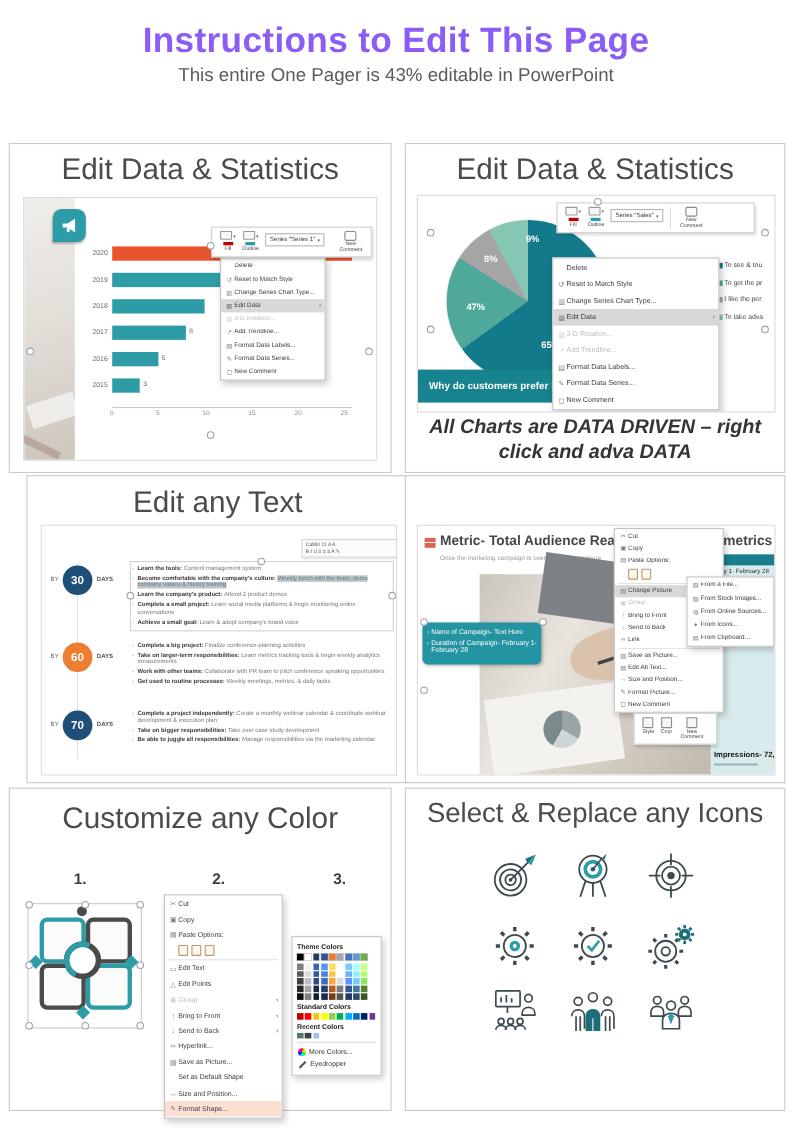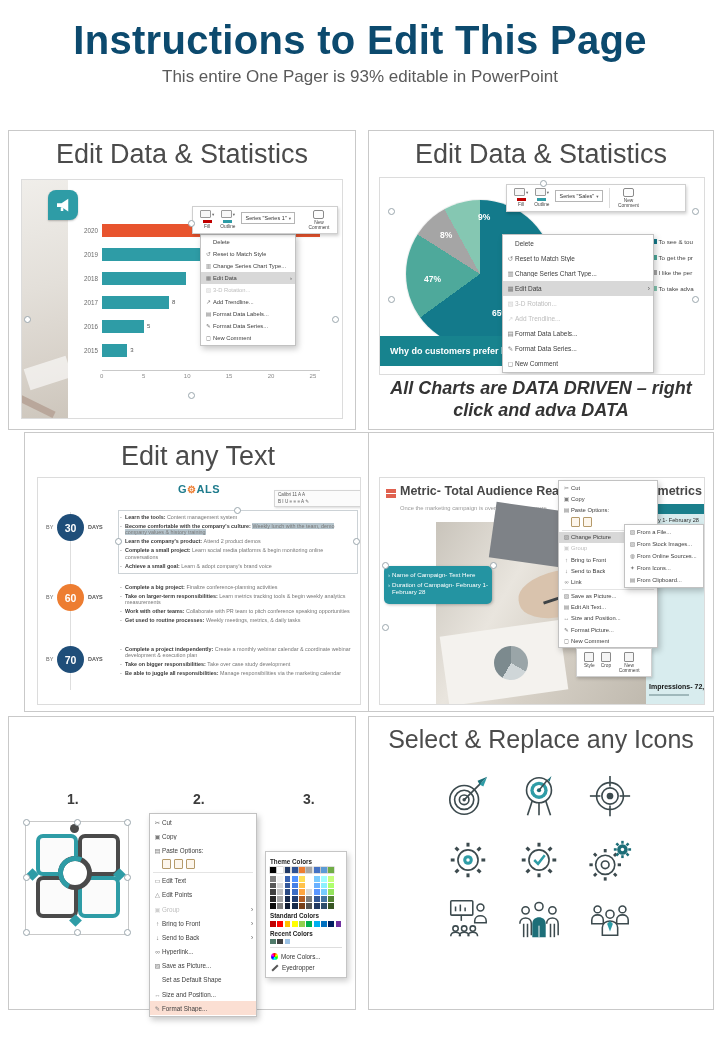--- a/index.html
+++ b/index.html
@@ -1,17 +1,17 @@
 <!DOCTYPE html>
 <html><head>
 <meta charset="utf-8">
 <style>
   html,body{margin:0;padding:0}
   body{width:720px;height:1040px;background:#fff;font-family:"Liberation Sans",sans-serif;position:relative;overflow:hidden}
-  .pgtitle{margin-top:18px;text-align:center;font-size:40px;font-weight:bold;color:#0c4a6e;letter-spacing:.3px}
+  .pgtitle{margin-top:18px;text-align:center;font-size:32px;font-weight:bold;color:#8b5cf6;letter-spacing:.3px}
   .pgsub{margin-top:4px;text-align:center;font-size:17px;color:#5a5a5a}
   .panel{position:absolute;border:1px solid #c9c9c9;background:#fff}
   #panel1{left:8px;top:130px;width:346px;height:298px}
   #panel2{left:368px;top:130px;width:344px;height:298px}
   #panel3{left:24px;top:432px;width:346px;height:278px}
   #panel4{left:368px;top:432px;width:344px;height:278px}
   #panel5{left:8px;top:716px;width:346px;height:292px}
   #panel6{left:368px;top:716px;width:344px;height:292px}
   .ph{margin-top:8px;text-align:center;font-size:27px;color:#4b4b4b;font-weight:400}
   #panel6 .ph{font-size:25px}
@@ -135,21 +135,21 @@
   .cwheel{width:7px;height:7px;border-radius:50%;background:conic-gradient(red,yellow,lime,cyan,blue,magenta,red)}
   .edrop{width:8px;height:2px;background:#555;transform:rotate(-45deg)}
   
   .ic{position:absolute;width:46px;height:46px}
   .ic svg{display:block;width:100%;height:100%}
 </style>
 </head>
 <body>
 
 <div class="pgtitle">Instructions to Edit This Page</div>
-<div class="pgsub">This entire One Pager is 93% editable in PowerPoint</div>
+<div class="pgsub">This entire One Pager is 43% editable in PowerPoint</div>
 
 <div class="panel" id="panel1">
   <div class="ph">Edit Data &amp; Statistics</div>
   <div class="shot" id="shot1">
     <div class="photo1">
         <div class="pm1"></div>
         <div class="pm2"></div>
       </div>
     <div class="badge">
       <svg width="18" height="18" viewBox="0 0 24 24">
@@ -378,21 +378,20 @@
           <span class="mt">New Comment</span>
         </div>
       </div>
   </div>
   <div class="cap" id="cap2">All Charts are DATA DRIVEN – right click and adva DATA</div>
 </div>
 
 <div class="panel" id="panel3">
   <div class="ph">Edit any Text</div>
   <div class="shot" id="shot3">
-    <div class="goalshdr"><span>G</span><span class="ggear">⚙</span><span>ALS</span></div>
     <div class="fmt-tb">
       <div>Calibri  11  A A</div>
       <div>B I U ≡ ≡ ≡ A ✎</div>
     </div>
     <div class="sel3"></div>
     <div class="hnd" style="left:196px;top:29px"></div>
     <div class="hnd" style="left:77px;top:60px"></div>
     <div class="hnd" style="left:315px;top:60px"></div>
     <div class="vline"></div>
     <div class="sec" style="top:36px">
@@ -568,20 +567,21 @@
         </span>
       <span class="tbtn">
           <span class="bx"></span>
           <span style="width:24px;text-align:center">New Comment</span>
         </span>
     </div>
   </div>
 </div>
 
 <div class="panel" id="panel5">
+  <div class="ph" style="margin-top:12px">Customize any Color</div>
   <span class="stepnum" style="left:58px">1.</span>
   <span class="stepnum" style="left:184px">2.</span>
   <span class="stepnum" style="left:294px">3.</span>
   <div class="shape1">
     <div class="sq tl"></div>
       <div class="sq tr"></div>
     <div class="sq bl"></div>
       <div class="sq br"></div>
     <div class="acc t"></div>
       <div class="acc l"></div>

